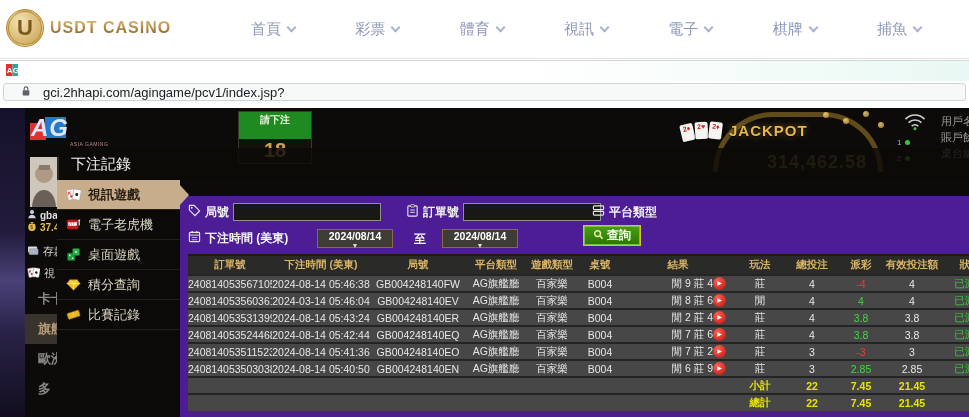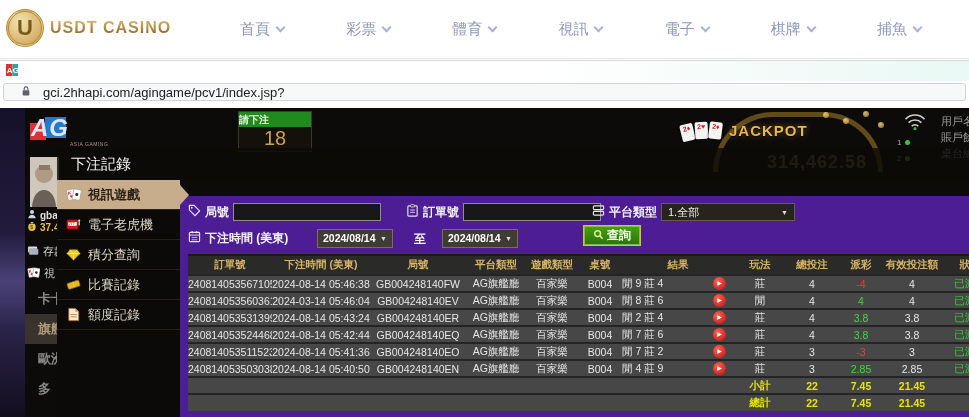--- a/index.html
+++ b/index.html
@@ -10,21 +10,21 @@
 
   
   #site-header { left:0; top:0; width:969px; height:59px; background:#fff; border-bottom:1px solid #e4e4e4; }
   #logo { left:6px; top:9px; display:flex; align-items:center; gap:6px; cursor:pointer; }
   #logo-badge { width:38px; height:38px; border-radius:50%; border:3px double #b98c3a;
     color:#a8813a; font-weight:bold; font-size:22px; display:flex; align-items:center; justify-content:center;
     background:radial-gradient(circle at 35% 30%, #f4e2b0, #c8a050); color:#7a5a18;}
   #logo-text { font-size:16px; font-weight:800; letter-spacing:1px;
     background:linear-gradient(#e0bc6e,#7d5a20); -webkit-background-clip:text; background-clip:text;
     color:#a8823c; -webkit-text-fill-color:transparent; }
-  #site-nav { left:240px; right:48px; top:0; height:58px; display:flex; align-items:center; justify-content:space-between;text-align:center; }
+  #site-nav { left:251px; right:48px; top:0; height:58px; display:flex; align-items:center; justify-content:space-between;text-align:center; }
   .nav-item { display:flex; align-items:center; gap:7px; color:#8e97ba; font-size:15px; cursor:pointer; }
   .chev { width:7px; height:7px; border-right:2px solid #aab3d2; border-bottom:2px solid #aab3d2;
     transform:rotate(45deg); margin-top:-4px; }
 
   
   #titlebar { left:0; top:60px; width:969px; height:21px;
     background:linear-gradient(90deg,#ffffff 55%,#e9f8f4); display:flex; align-items:center; gap:6px; padding-left:6px;
     border-top:1px solid #d8d8d8;}
   #window-title { font-size:12px; color:#222; }
   #urlrow { left:0; top:81px; width:969px; height:27px; background:#fff; }
@@ -37,22 +37,22 @@
     background:linear-gradient(#16112a 0%,#221b3c 40%,#4a4277 56%,#2a2348 72%,#120e1f 100%); }
 
   
   #game { left:25px; top:108px; width:944px; height:309px; background:#0d0b09; overflow:hidden; }
   #ag-logo { left:5px; top:6px; width:90px; height:36px; }
   .ag-red { position:absolute; left:0; top:9px; width:16px; height:17px; background:#e23030; }
   .ag-blue { position:absolute; left:15px; top:3px; width:21px; height:21px; background:#2878c8; }
   #ag-letters { position:absolute; left:1px; top:0px; font-size:24px; font-weight:900; font-style:italic; color:#dce8ff; letter-spacing:1px;}
   #ag-sub { position:absolute; left:40px; top:27px; font-size:5px; color:#b89090; letter-spacing:.5px; }
   #countdown { left:213px; top:3px; width:74px; border:1px solid #3c382e; }
-  #cd-label { height:15px; background:#1f8a1f; color:#eaf4dc; font-size:10px; font-weight:bold; text-align:left; line-height:15px;}
-  #cd-value { height:24px; background:#14110b; color:#cfa053; font-size:20px; font-weight:normal; text-align:center; line-height:23px;}
+  #cd-label { height:27px; background:#1f8a1f; color:#eaf4dc; font-size:10px; font-weight:bold; text-align:center; line-height:15px;}
+  #cd-value { height:24px; background:#14110b; color:#cfa053; font-size:20px; font-weight:bold; text-align:center; line-height:23px;}
   #jackpot { left:648px; top:2px; width:240px; height:40px; }
   .jp-arch { position:absolute; left:40px; top:2px; width:170px; height:60px; border:5px solid rgba(200,154,48,.45);
     border-bottom:none; border-radius:170px 170px 0 0; }
   #jp-label { position:absolute; left:56px; top:12px; font-size:15px; font-weight:900; color:#e8b64a; letter-spacing:1px;
     text-shadow:0 1px 2px #000, 0 0 6px rgba(232,182,74,.5); }
   .jp-card { position:absolute; width:13px; height:17px; background:#f4f4f0; border-radius:2px; color:#d02020;
     font-size:7px; font-weight:bold; text-align:center; line-height:8px; padding-top:1px; box-shadow:0 0 2px #000;}
   .jp-coin { position:absolute; width:6px; height:6px; border-radius:50%; background:radial-gradient(circle at 35% 30%,#ffe28a,#b8842a); opacity:.8;}
   #jp-number { left:712px; top:44px; width:160px; text-align:center; font-size:18px; font-weight:bold;
     color:rgba(198,168,96,.6); letter-spacing:1px; }
@@ -87,34 +87,34 @@
   #modal-content { position:absolute; left:123px; top:48px; width:789px; height:237px; background:#4c1d95; overflow:hidden;text-decoration:underline; }
 
   
   .f-label { color:#f2f2f2; font-size:12px; font-weight:bold; white-space:nowrap; }
   .f-group { position:absolute; display:flex; align-items:center; gap:4px; height:20px; }
   .f-input { height:18px; background:#181818; border:1px solid #8f8f8f; color:#eee; font-size:11px; padding:0 4px; }
   #round-input { width:148px; } #order-input { width:138px; }
   #platform-select { width:134px; height:18px; background:#27241e; border:1px solid #6b5b40; color:#eee; font-size:11px;
     display:flex; align-items:center; justify-content:space-between; padding:0 6px; cursor:pointer; }
   .date-btn { width:76px; height:19px; background:#3f3c36; border:1px solid #8a6c44; color:#fff; font-size:10.5px;
-    font-weight:bold; display:flex; align-items:center; justify-content:space-between; padding:0 5px; cursor:pointer; }
+    font-weight:bold; display:flex; align-items:center; justify-content:space-between; padding:0 5px; cursor:pointer;flex-direction:column; }
   .caret { font-size:7px; color:#ddd; }
   #search-btn { position:absolute; left:403px; top:29px; width:58px; height:21px;
     background:linear-gradient(#46a014,#2c7407); border:1px solid #d8c028; box-shadow:inset 0 0 0 1px #79c43a;
     color:#f0ffe8; font-size:12px; font-weight:bold; display:flex; align-items:center; justify-content:center; gap:3px; cursor:pointer; }
 
   
   #tbl-wrap { position:absolute; left:8px; top:58px; width:781px; height:172px; overflow:hidden; }
   table { width:812px; border-collapse:collapse; table-layout:fixed; }
   th { height:20px; background:#2a2a28; color:#d8b464; font-size:10.5px; font-weight:bold; border-top:2px solid #1c1a16;}
   td { height:17px; background:#474747; color:#e6e6e6; font-size:10.5px; text-align:center;
     border-top:2px solid #242424; white-space:nowrap; overflow:hidden; }
   .rwrap { display:flex; align-items:center; }
-  .rtxt { flex:1; text-align:left; }
+  .rtxt { flex:1; text-align:right; }
   .play-btn { width:13px; height:13px; border-radius:50%; background:radial-gradient(circle at 35% 30%,#ff6050,#c01010);
     color:#fff; font-size:6px; line-height:13px; text-align:center; margin-right:8px; cursor:pointer; flex:0 0 13px;}
   td.neg { color:#e04040; } td.pos { color:#3fd83f; } td.c-status { color:#35d035; }
   tr.sum-row td { color:#e8e400; font-weight:bold; }
 </style>
 </head>
 <body>
 
 <div id="stage">
 
@@ -297,48 +297,49 @@
               <text x="3.1" y="8.6" font-size="3.6" fill="#c81e1e" font-weight="bold">777</text>
               <rect x="13.4" y="4.5" width="1.4" height="4.5" fill="#d8d8d8"></rect>
               <circle cx="14.1" cy="3.8" r="1.1" fill="#e8e8e8"></circle>
             </svg>
           </span>
     <span>電子老虎機</span>
   </div>
         <div class="menu-item">
     <span class="m-icon">
             <svg viewBox="0 0 16 16" width="15" height="15">
+              <rect x="1.5" y="6.5" width="8" height="8" rx="1.2" fill="#1f9e3c" stroke="#0d6b24" stroke-width=".5"></rect>
+              <circle cx="4" cy="9" r=".9" fill="#fff"></circle>
+              <circle cx="7" cy="12" r=".9" fill="#fff"></circle>
+              <rect x="7" y="1.5" width="7.5" height="7.5" rx="1.1" fill="#2cb24d" stroke="#0d6b24" stroke-width=".5"></rect>
+              <circle cx="10.7" cy="5.2" r=".9" fill="#fff"></circle>
+            </svg>
+          </span>
+    <span>桌面遊戲</span>
+  </div>
+        <div class="menu-item">
+    <span class="m-icon">
+            <svg viewBox="0 0 16 16" width="15" height="15">
               <path d="M4 3h8l3 4-7 7-7-7z" fill="#f2c51f" stroke="#a87f0a" stroke-width=".7"></path>
               <path d="M1 7h14M4 3l4 4 4-4M8 7v7" stroke="#fff7c8" stroke-width=".6" fill="none"></path>
             </svg>
           </span>
     <span>積分查詢</span>
   </div>
         <div class="menu-item">
     <span class="m-icon">
             <svg viewBox="0 0 16 16" width="15" height="15">
               <g transform="rotate(-18 8 8)">
                 <rect x="1.5" y="5" width="13" height="6.5" rx="1" fill="#e8b824" stroke="#9a7410" stroke-width=".7"></rect>
                 <line x1="8" y1="5.5" x2="8" y2="11" stroke="#ffffff88" stroke-width=".8" stroke-dasharray="1.2 1"></line>
               </g>
             </svg>
           </span>
     <span>比賽記錄</span>
   </div>
-        <div class="menu-item">
-    <span class="m-icon">
-            <svg viewBox="0 0 16 16" width="15" height="15">
-              <path d="M3 1.5h7l3.5 3.5v9.5H3z" fill="#f5ead8" stroke="#c07818" stroke-width=".8"></path>
-              <path d="M10 1.5v3.5h3.5z" fill="#e09a3a"></path>
-              <line x1="5" y1="8" x2="11.5" y2="8" stroke="#d08828" stroke-width="1"></line>
-              <line x1="5" y1="10.5" x2="11.5" y2="10.5" stroke="#d08828" stroke-width="1"></line>
-            </svg>
-          </span>
-    <span>額度記錄</span>
-  </div>
       </div>
 
     <div id="modal-content">
 
       <div class="f-group" style="left:8px; top:6px;">
         <span><svg viewBox="0 0 14 14" width="13" height="13">
               <path d="M1.5 6.5v-5h5l6 6-5 5z" fill="none" stroke="#e8e8e8" stroke-width="1.2"></path>
               <circle cx="4" cy="4" r="1" fill="#e8e8e8"></circle>
             </svg></span>
         <span class="f-label">局號</span>
@@ -353,24 +354,20 @@
             </svg></span>
         <span class="f-label">訂單號</span>
         <input id="order-input" class="f-input" value="" style="">
       </div>
       <div class="f-group" style="left:412px; top:6px;">
         <span><svg viewBox="0 0 14 14" width="13" height="13">
               <rect x="1.5" y="2" width="11" height="4" rx="1" fill="none" stroke="#e8e8e8" stroke-width="1.2"></rect>
               <rect x="1.5" y="8" width="11" height="4" rx="1" fill="none" stroke="#e8e8e8" stroke-width="1.2"></rect>
             </svg></span>
         <span class="f-label">平台類型</span>
-        <div id="platform-select">
-          <span>1.全部</span>
-            <span class="caret">▼</span>
-        </div>
       </div>
 
       <div class="f-group" style="left:8px; top:32px;">
         <span><svg viewBox="0 0 14 14" width="13" height="13">
               <rect x="1.5" y="2.5" width="11" height="10" rx="1" fill="none" stroke="#e8e8e8" stroke-width="1.2"></rect>
               <line x1="1.5" y1="5.5" x2="12.5" y2="5.5" stroke="#e8e8e8"></line>
               <line x1="4.5" y1="1" x2="4.5" y2="3.5" stroke="#e8e8e8" stroke-width="1.2"></line>
               <line x1="9.5" y1="1" x2="9.5" y2="3.5" stroke="#e8e8e8" stroke-width="1.2"></line>
               <line x1="4" y1="8" x2="10" y2="8" stroke="#e8e8e8" stroke-width=".8"></line>
               <line x1="4" y1="10.5" x2="10" y2="10.5" stroke="#e8e8e8" stroke-width=".8"></line>
@@ -528,21 +525,21 @@
               </tr>
               <tr>
                 <td class="">240814053503038</td>
                 <td class="">2024-08-14 05:40:50</td>
                 <td class="">GB004248140EN</td>
                 <td class="">AG旗艦廳</td>
                 <td class="">百家樂</td>
                 <td class="">B004</td>
                 <td class="c-result">
         <div class="rwrap">
-                    <span class="rtxt">閒 4 莊 9</span>
+                    <span class="rtxt">閒 6 莊 9</span>
         <span class="play-btn">▶</span>
                   </div>
                 </td>
                 <td class="">莊</td>
                 <td class="">3</td>
                 <td class="pos">2.85</td>
                 <td class="">2.85</td>
                 <td class="c-status">已派彩</td>
               </tr>
               <tr class="sum-row">

